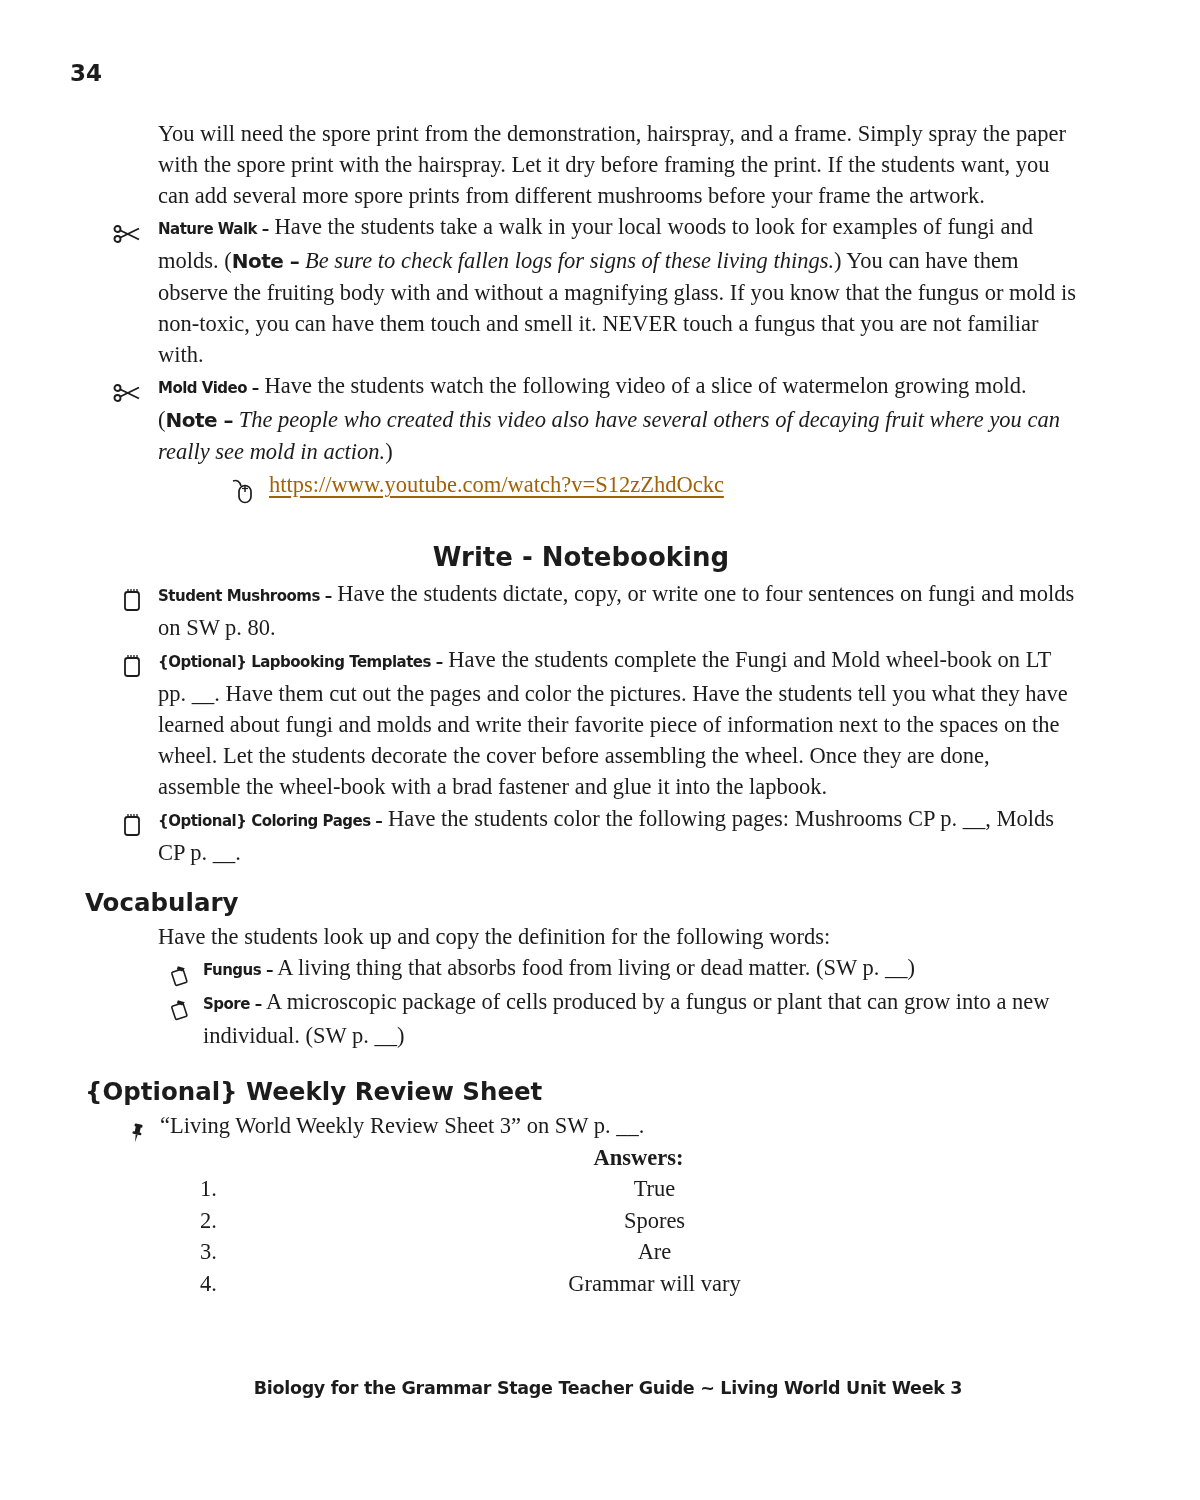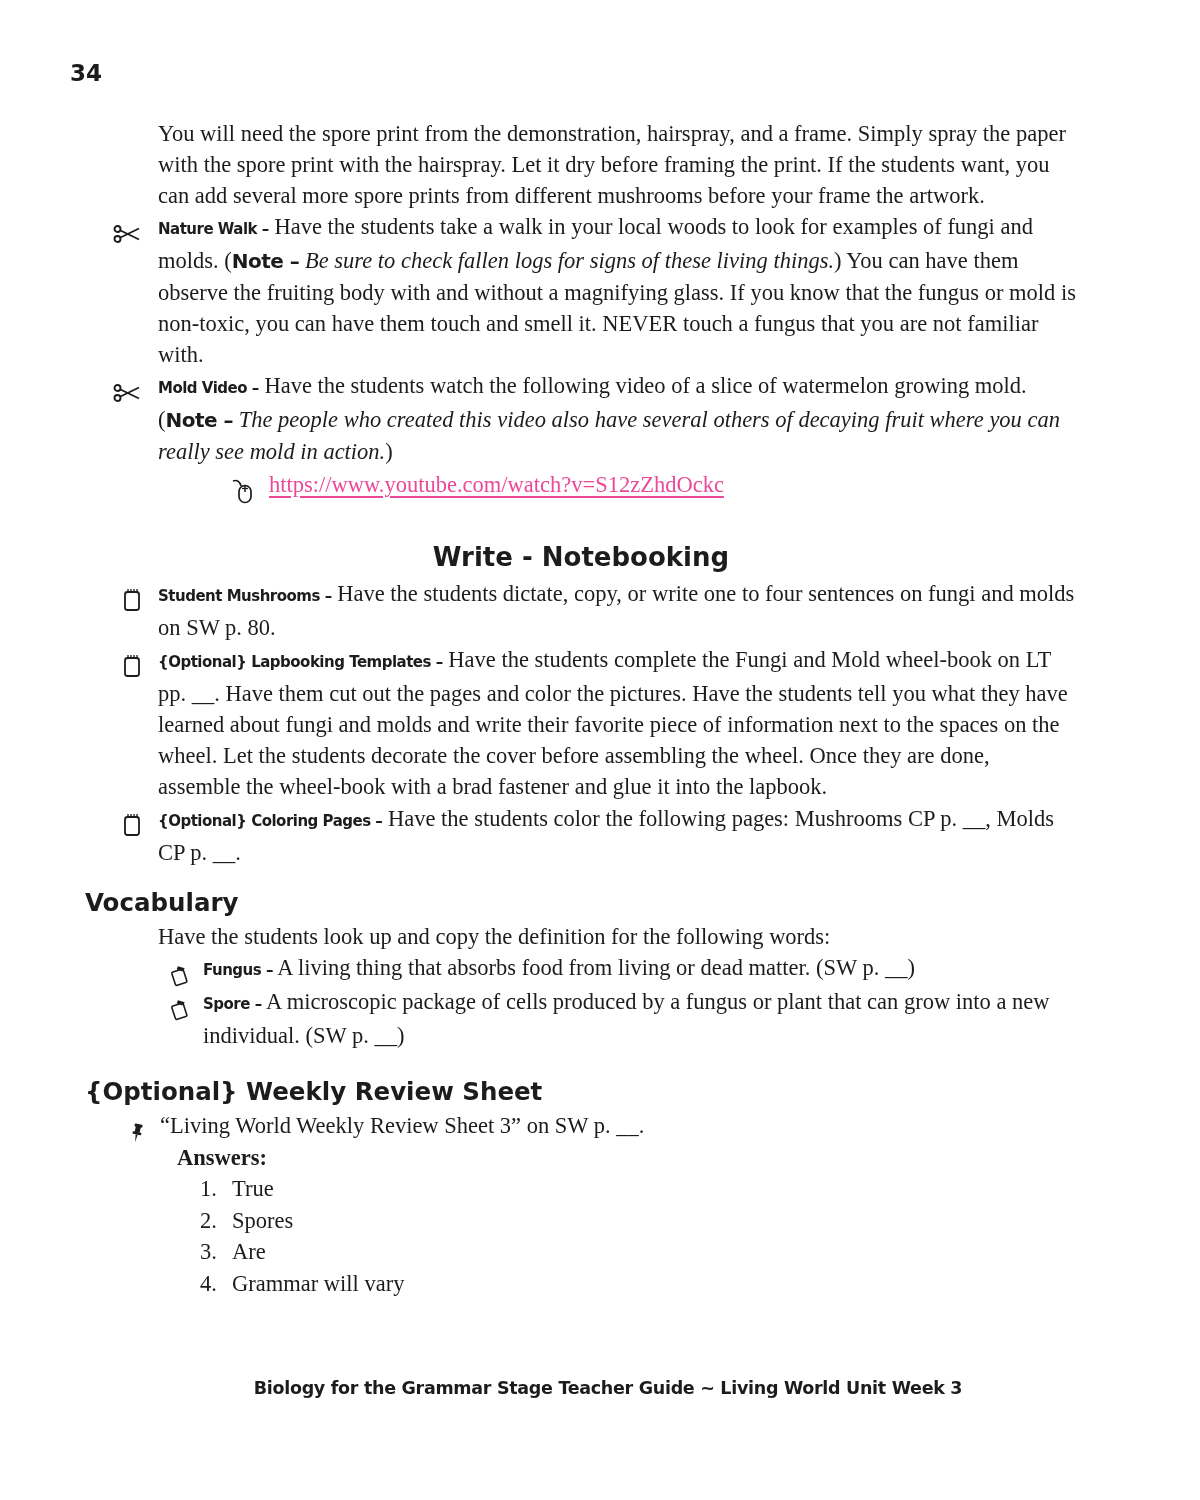--- a/index.html
+++ b/index.html
@@ -55,21 +55,21 @@
     padding-left: 38px;
     position: relative;
     margin-top: 2px;
   }
   .link-row .bullet-icon {
     position: absolute;
     left: 0px;
     top: 4px;
   }
   a.url {
-    color: #ec4899;
+    color: #a16207;
     text-decoration: underline;
     text-underline-offset: 4px;
   }
   .section-title {
     text-align: center;
     font-size: 26px;
     margin-top: 42px;
     letter-spacing: 0px;
   }
   .subhead {
@@ -92,32 +92,34 @@
   .review-item {
     position: relative;
     padding-left: 75px;
   }
   .review-item .bullet-icon {
     position: absolute;
     left: 44px;
     top: 6px;
   }
   .answers-label {
-    margin-left: 92px;
+    margin-left: 115px;
     font-weight: bold;
     font-size: 22.5px;
     line-height: 31px;
     margin-top: 1px;
+    text-align: center;
   }
   ol.answers {
     margin-left: 147px;
     font-size: 22.5px;
     line-height: 31.5px;
     list-style: none;
     counter-reset: ans;
+    text-align: center;
   }
   ol.answers li { counter-increment: ans; position: relative; }
   ol.answers li::before {
     content: counter(ans) ".";
     position: absolute;
     left: -32px;
   }
   .footer {
     position: absolute;
     left: 16px;

